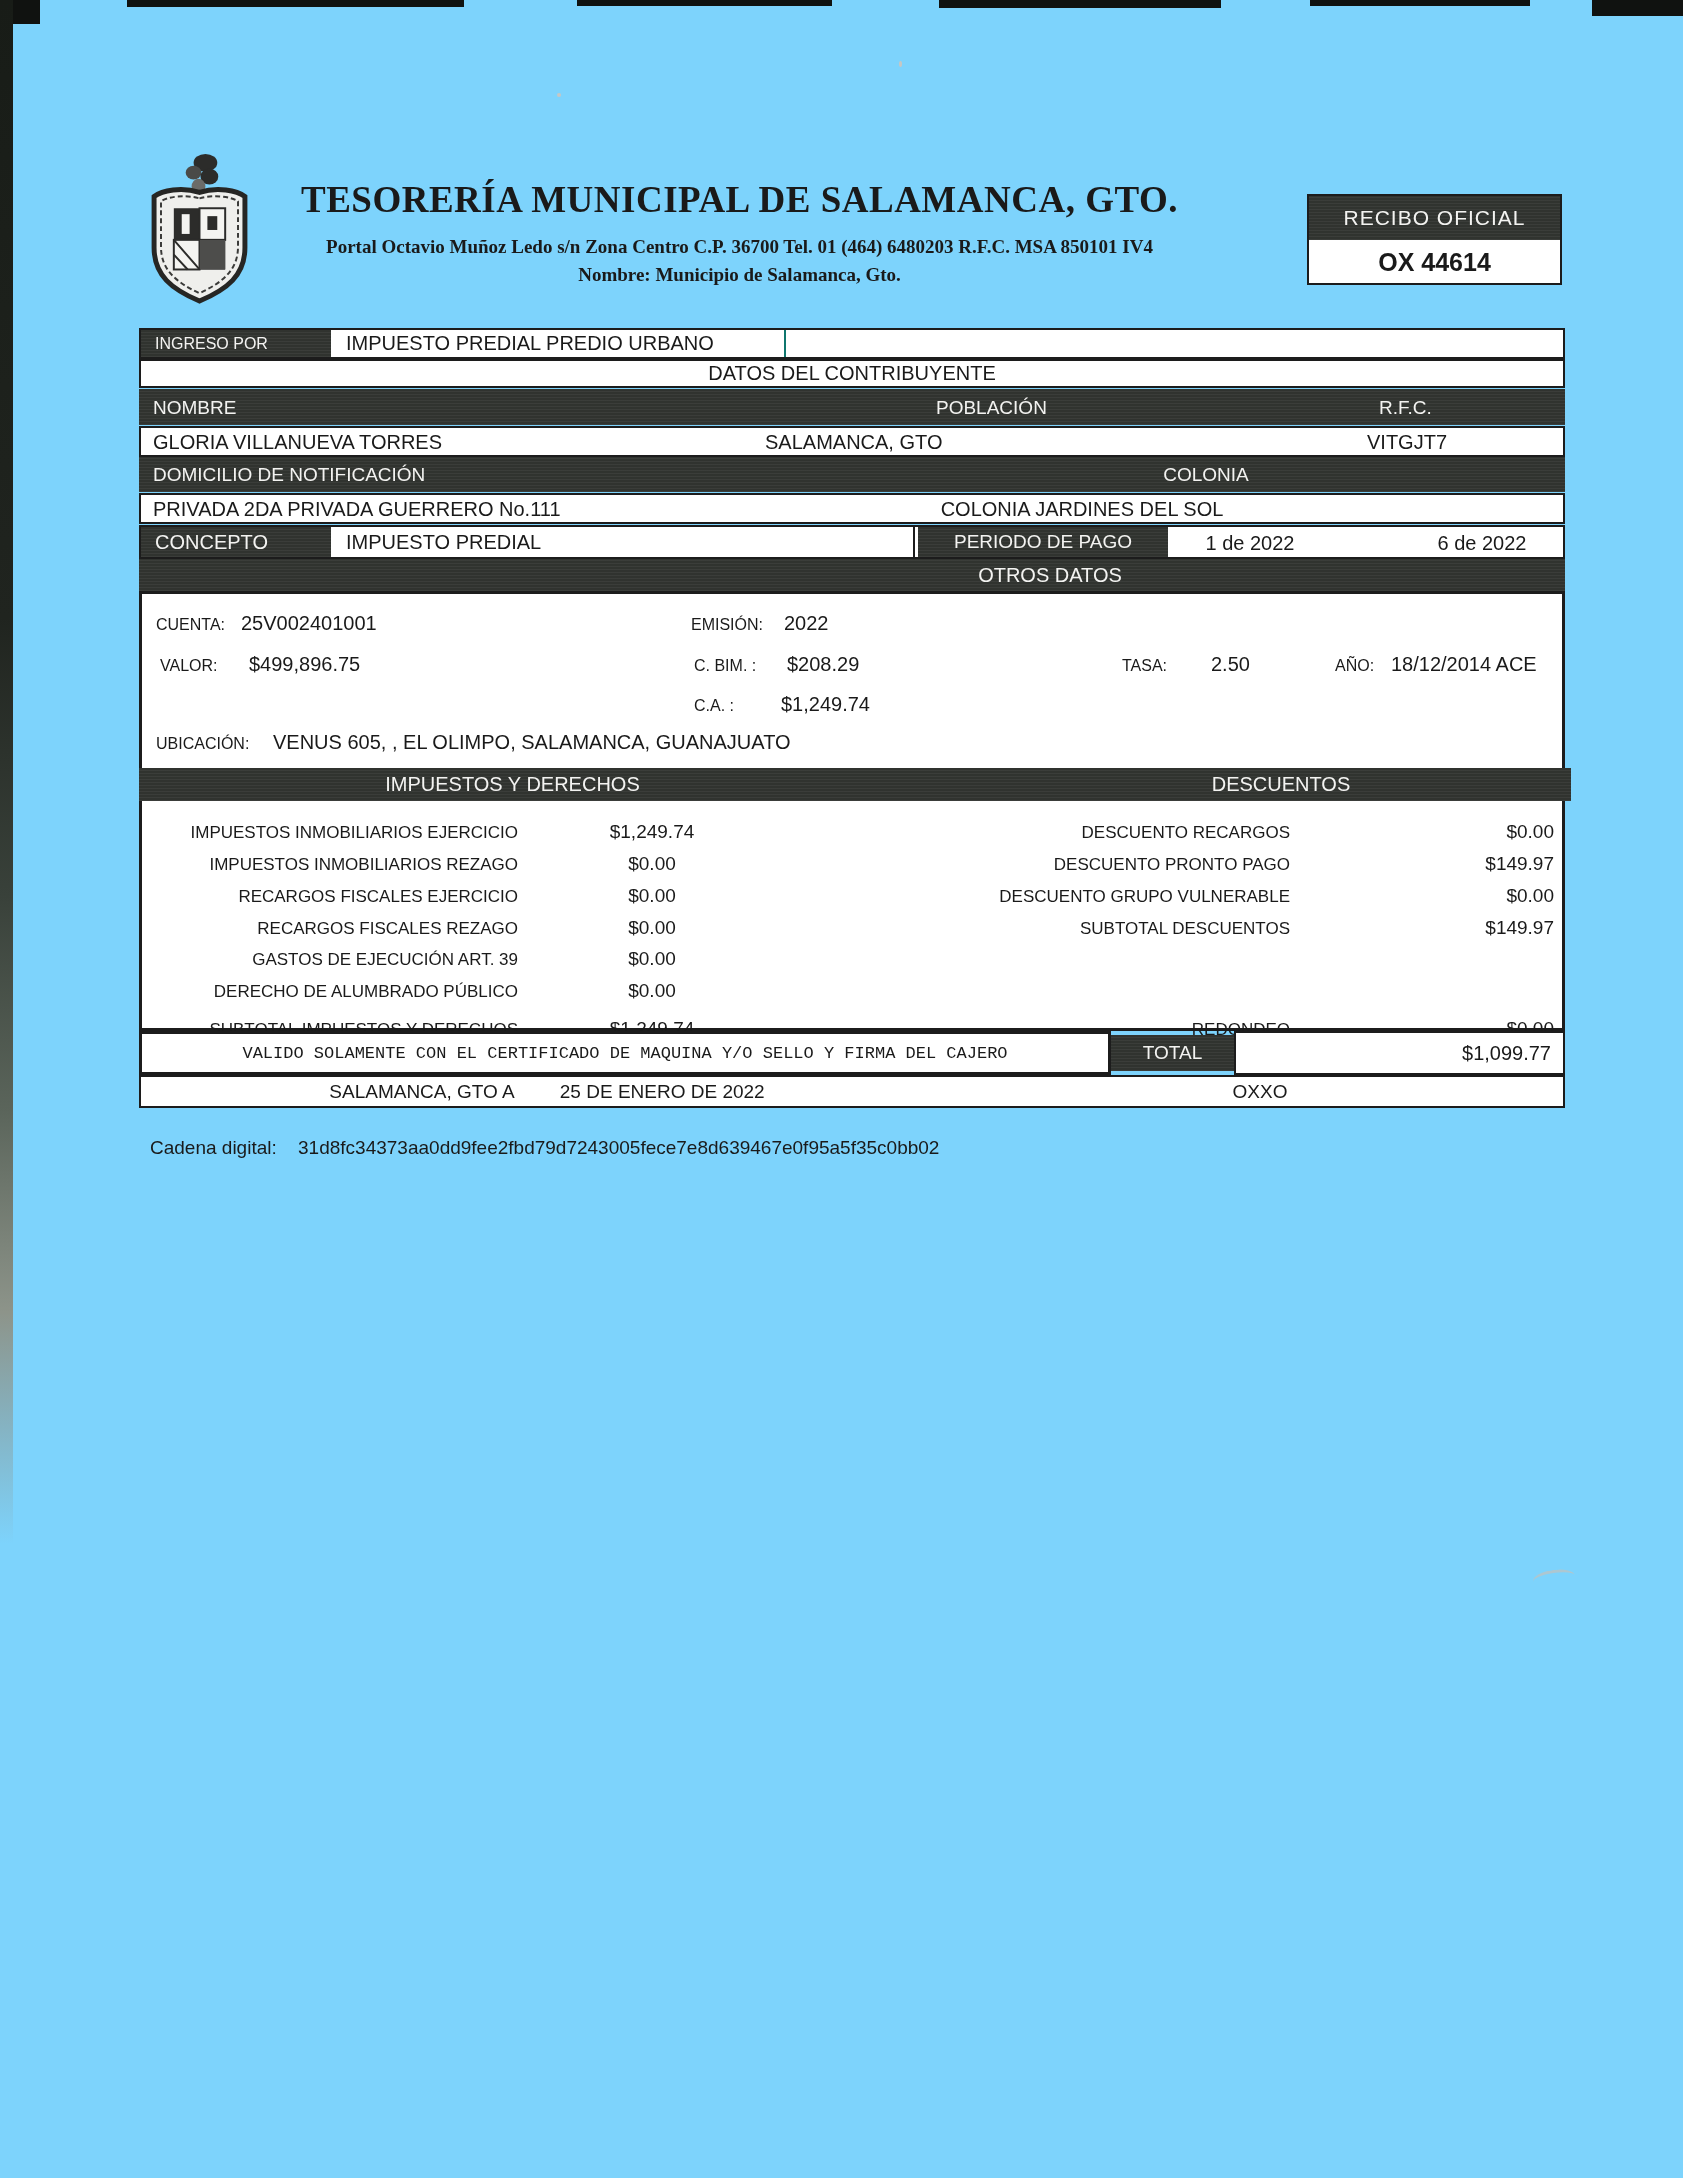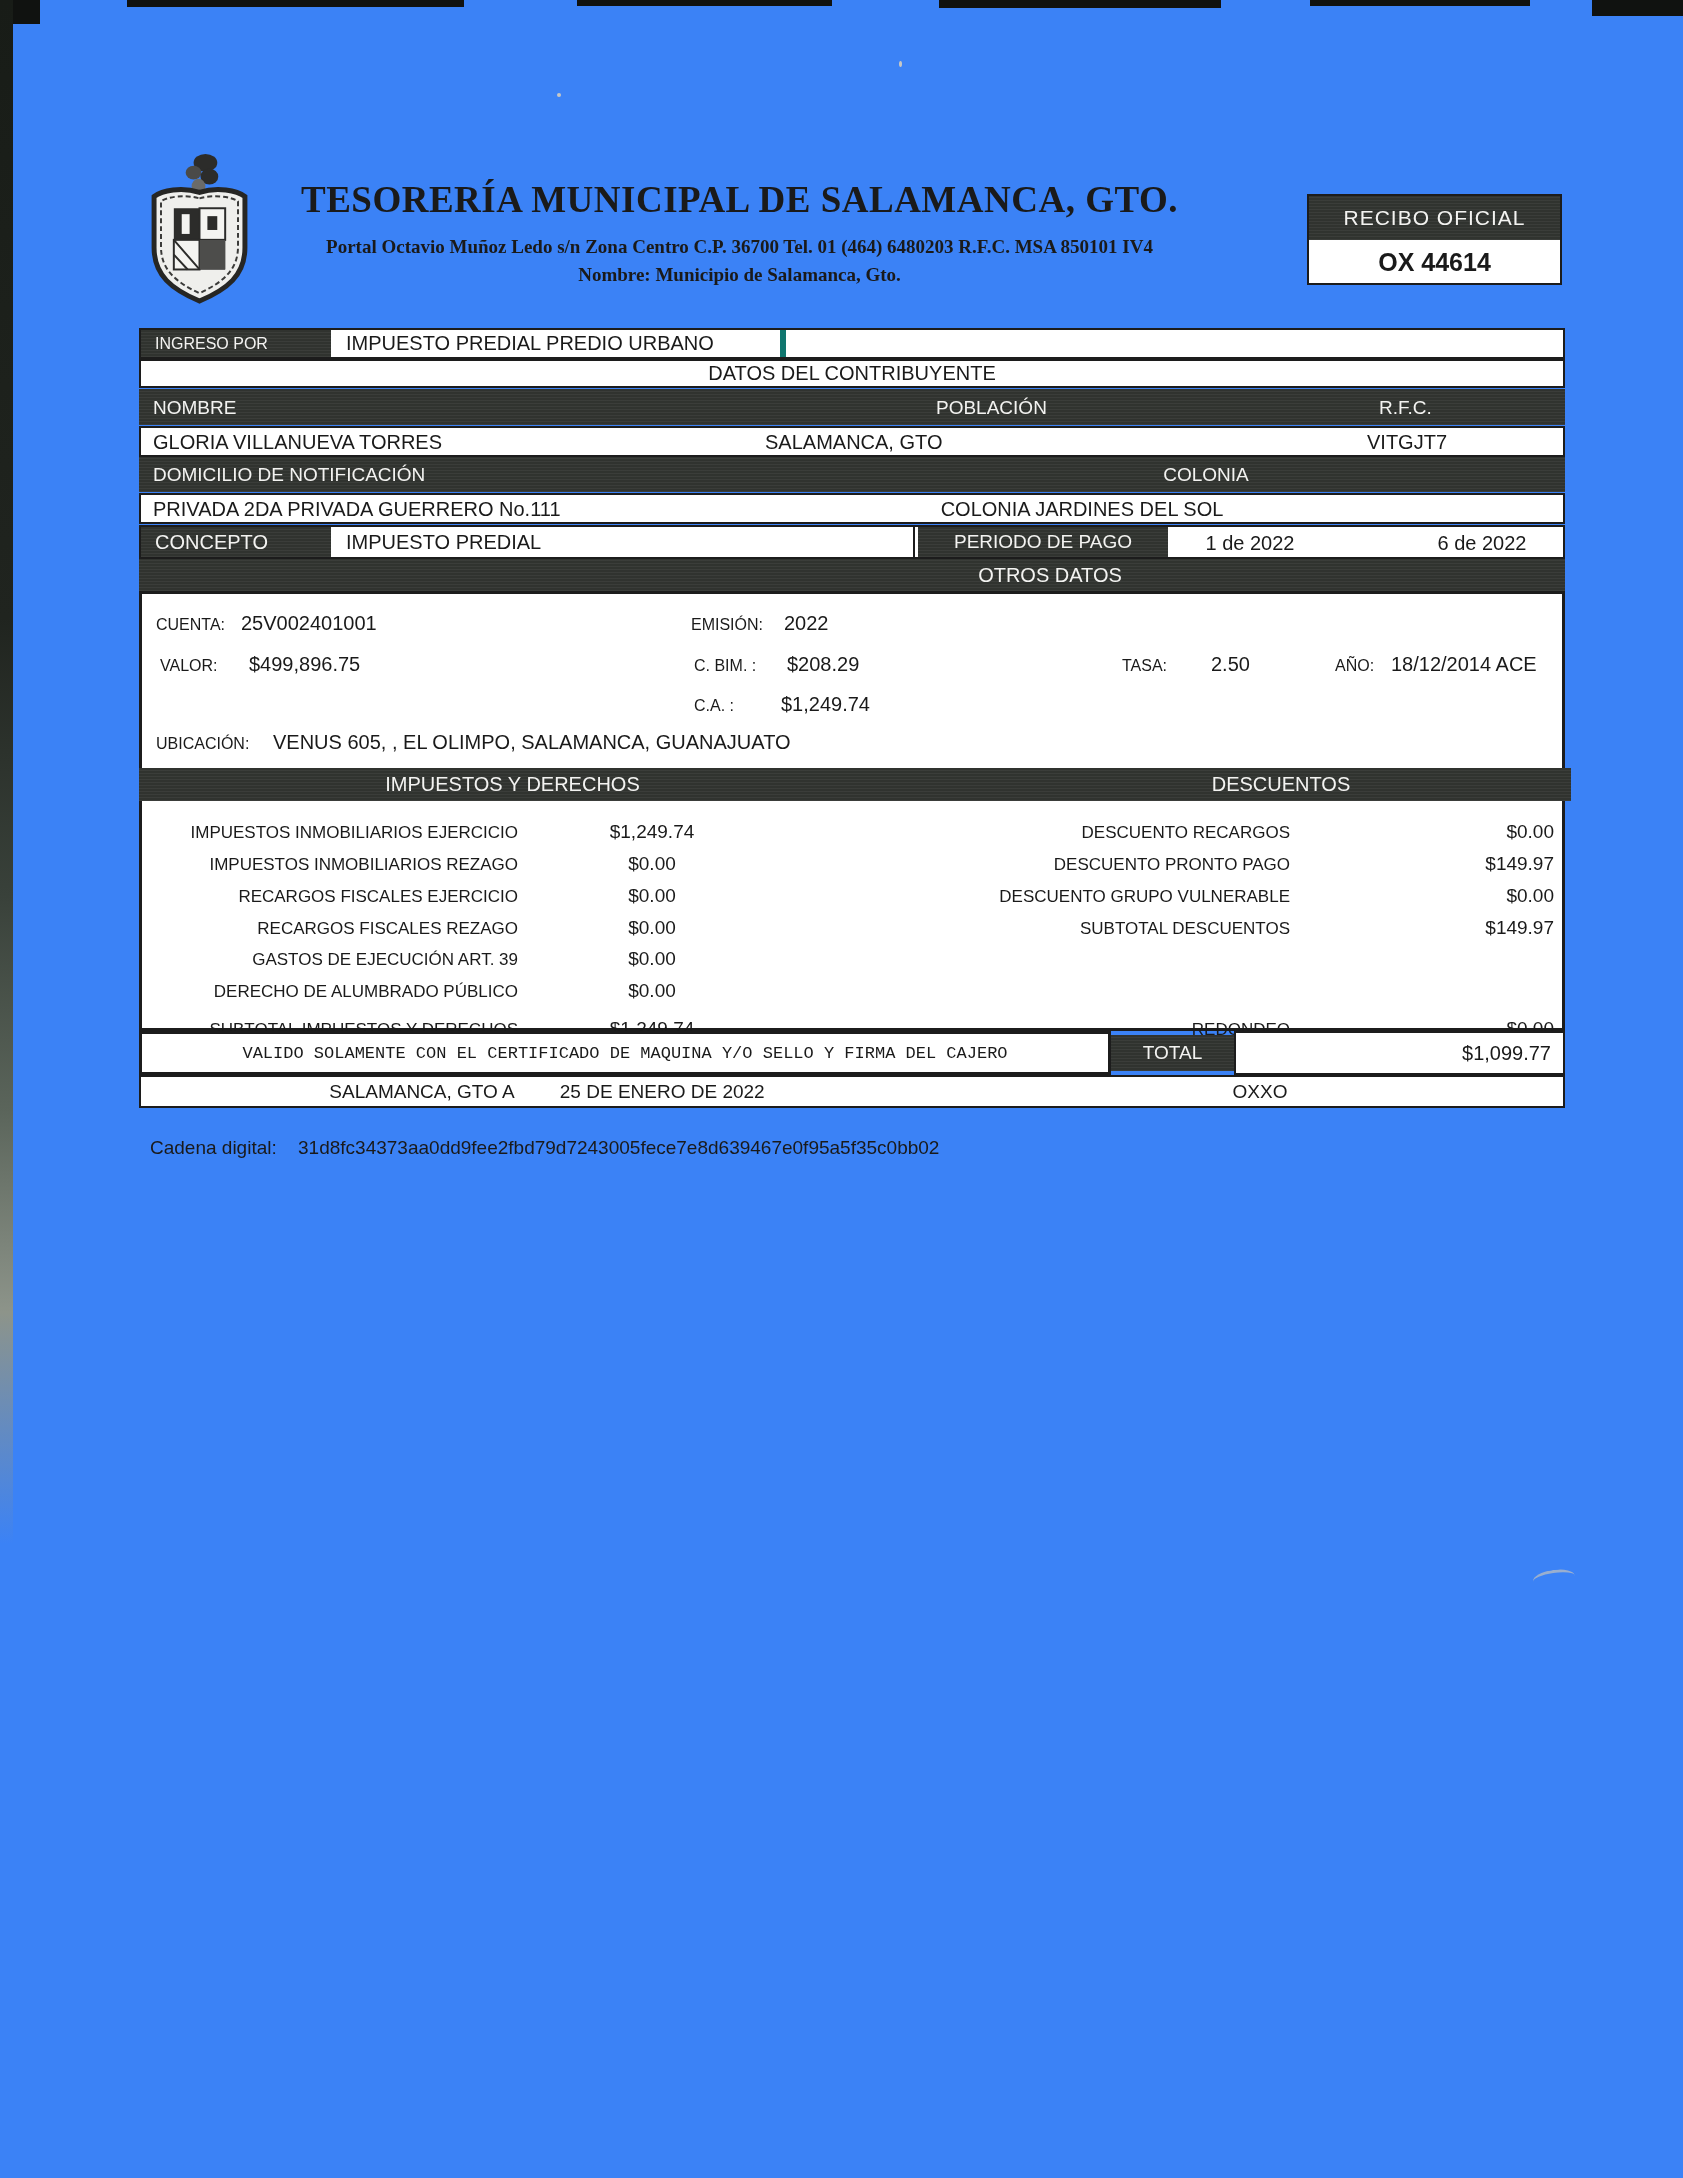--- a/index.html
+++ b/index.html
@@ -1,16 +1,16 @@
 <!DOCTYPE html>
 <html><head>
 <meta charset="utf-8">
 <style>
   html,body{margin:0;padding:0;background:#ffffff;}
-  .page{position:relative;width:1683px;height:2178px;background:#3b82f6;overflow:hidden;
+  .page{position:relative;width:1683px;height:2178px;background:#7dd3fc;overflow:hidden;
         font-family:"Liberation Sans",sans-serif;color:#1a1a1a;}
   .abs{position:absolute;box-sizing:border-box;}
   .bar{background:#30332f;color:#f3f3f1;
        background-image:repeating-linear-gradient(0deg,rgba(255,255,255,.05) 0 1px,transparent 1px 3px);}
   .bar span{display:inline-block;}
   .bordered{border:2px solid #1c1c1c;background:#fff;}
   .heavy{border-width:3px;}
   .serif{font-family:"Liberation Serif",serif;font-weight:bold;}
   .vcenter{display:flex;align-items:center;}
   .center{justify-content:center;text-align:center;}
@@ -64,21 +64,21 @@
   <div class="abs serif" style="left:252px;top:236px;width:975px;text-align:center;font-size:19px;">Portal Octavio Muñoz Ledo s/n Zona Centro C.P. 36700 Tel. 01 (464) 6480203 R.F.C. MSA 850101 IV4</div>
   <div class="abs serif" style="left:252px;top:264px;width:975px;text-align:center;font-size:19px;">Nombre: Municipio de Salamanca, Gto.</div>
 
   <div class="abs bordered" style="left:1307px;top:194px;width:255px;height:91px;">
     <div class="bar vcenter center" style="height:44px;font-size:21px;letter-spacing:1px;">RECIBO OFICIAL</div>
     <div class="vcenter center" style="height:44px;font-size:25px;font-weight:bold;">OX 44614</div>
   </div>
 
   <div class="abs bordered" style="left:139px;top:328px;width:1426px;height:31px;">
     <div class="abs bar vcenter" style="left:0;top:0;width:190px;height:100%;padding-left:14px;font-size:16px;">INGRESO POR</div>
-    <div class="abs vcenter" style="left:195px;top:0;width:450px;height:100%;padding-left:10px;font-size:20px;border-right:6px solid #0f766e;">IMPUESTO PREDIAL PREDIO URBANO</div>
+    <div class="abs vcenter" style="left:195px;top:0;width:450px;height:100%;padding-left:10px;font-size:20px;border-right:2px solid #0f766e;">IMPUESTO PREDIAL PREDIO URBANO</div>
   </div>
 
   <div class="abs bordered vcenter center" style="left:139px;top:359px;width:1426px;height:29px;font-size:20px;">DATOS DEL CONTRIBUYENTE</div>
 
   <div class="abs bar" style="left:139px;top:389px;width:1426px;height:36px;font-size:19px;">
     <span class="abs" style="left:14px;top:8px;">NOMBRE</span>
     <span class="abs" style="left:797px;top:8px;">POBLACIÓN</span>
     <span class="abs" style="left:1240px;top:8px;">R.F.C.</span>
   </div>
 

